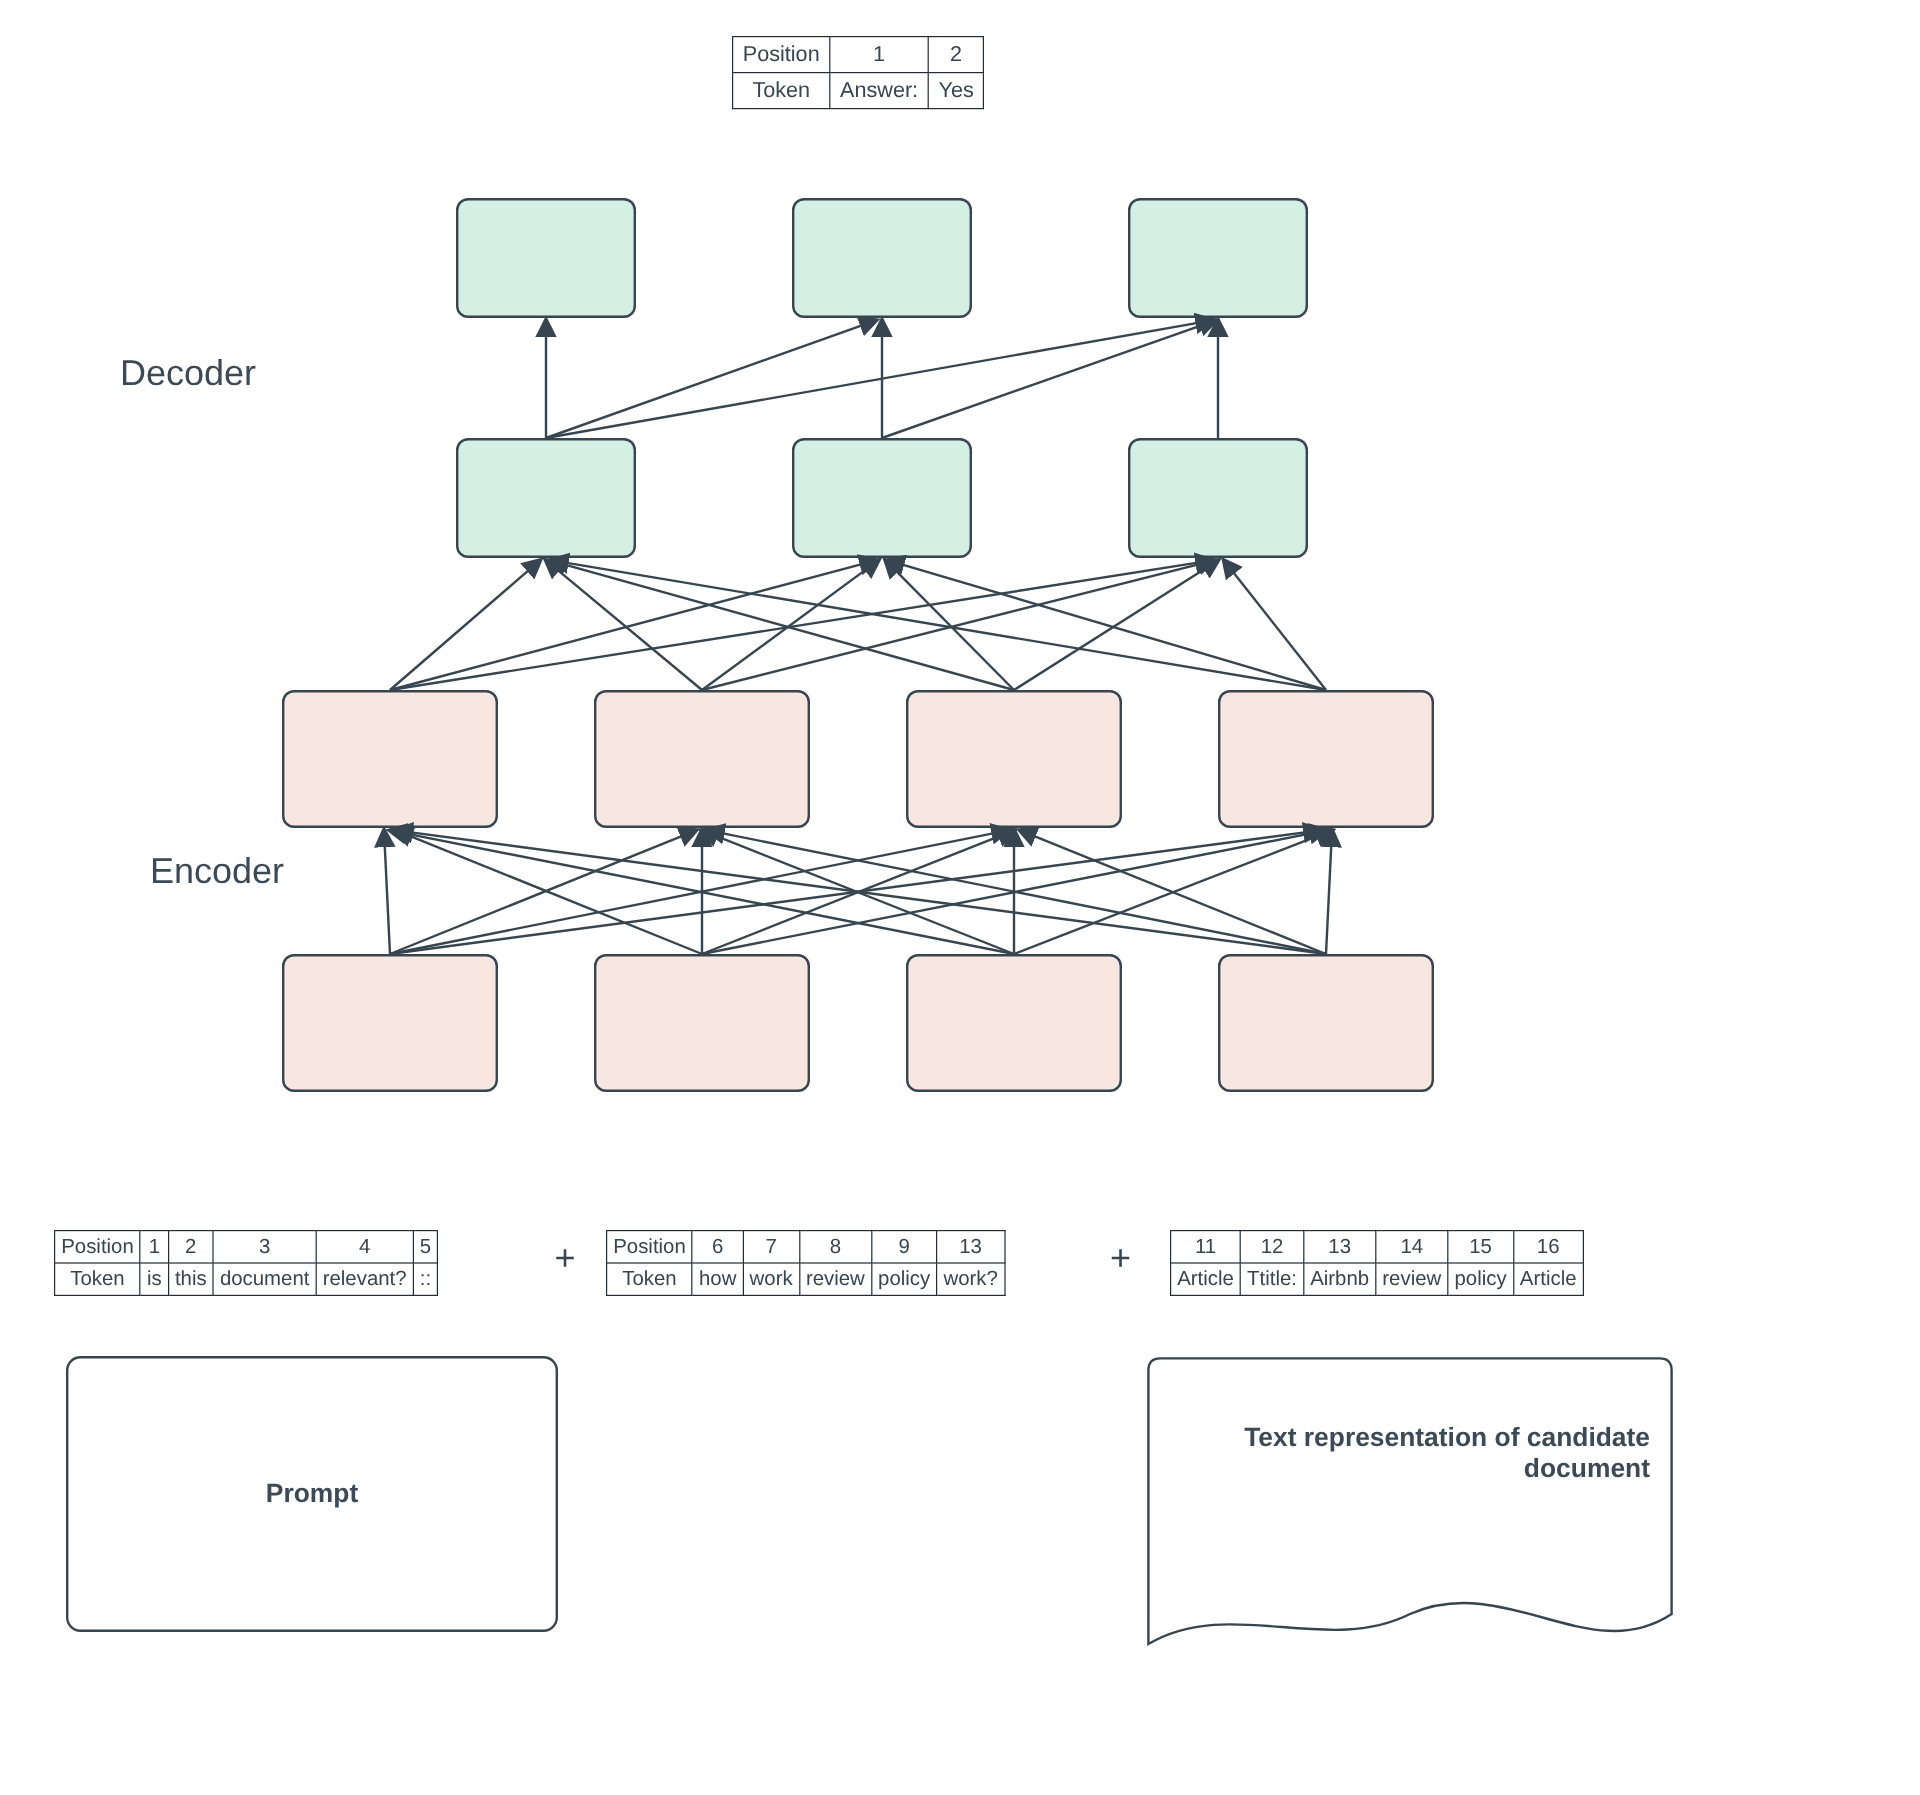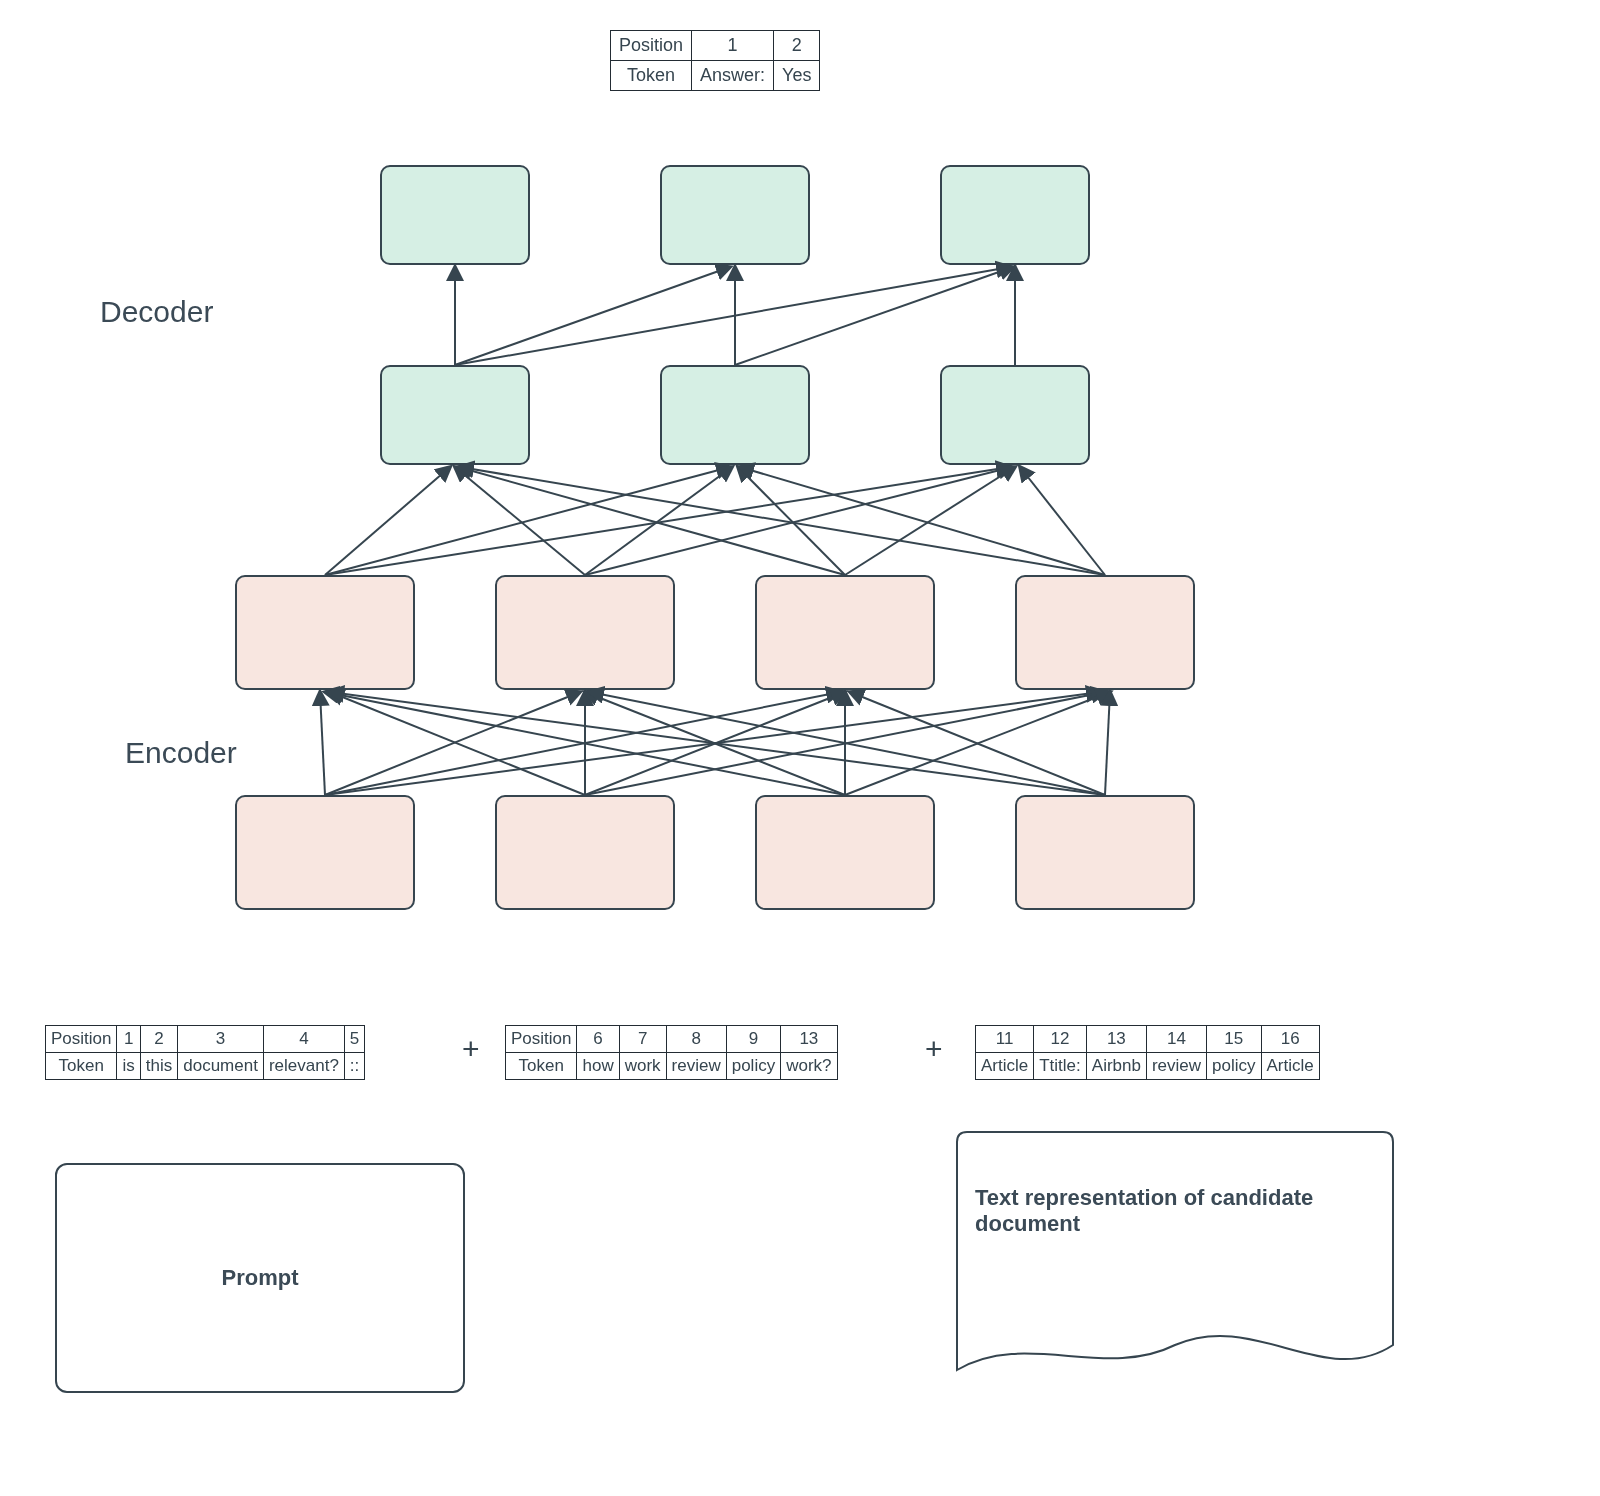--- a/index.html
+++ b/index.html
@@ -76,30 +76,29 @@
     border: 2px solid #36454f;
     border-radius: 12px;
     display: flex;
     align-items: center;
     justify-content: center;
     text-align: center;
     font-weight: 700;
     font-size: 22px;
     color: #3b4a56;
     padding: 10px;
-    margin-top: 33px;
   }
   .doc-shape {
     position: absolute;
   }
   .doc-shape .doc-label {
     position: absolute;
     left: 0; right: 0;
     top: 55px;
-    text-align: left;
+    text-align: right;
     font-weight: 700;
     font-size: 22px;
     color: #3b4a56;
     padding: 0 20px;
   }
 </style>
 </head>
 <body>
 
 <div class="stage">
@@ -113,21 +112,21 @@
     </tr>
     <tr>
       <td>Token</td>
       <td>Answer:</td>
       <td>Yes</td>
     </tr>
   </tbody>
     </table>
 
   <div class="label" style="left:80px; top:275px;">Decoder</div>
-  <div class="label" style="left:105px; top:716px;">Encoder</div>
+  <div class="label" style="left:105px; top:690px;">Encoder</div>
 
   <div class="block dec" style="left:360px; top:145px;"></div>
   <div class="block dec" style="left:640px; top:145px;"></div>
   <div class="block dec" style="left:920px; top:145px;"></div>
 
   <div class="block dec" style="left:360px; top:345px;"></div>
   <div class="block dec" style="left:640px; top:345px;"></div>
   <div class="block dec" style="left:920px; top:345px;"></div>
 
   <div class="block enc" style="left:215px; top:555px;"></div>

